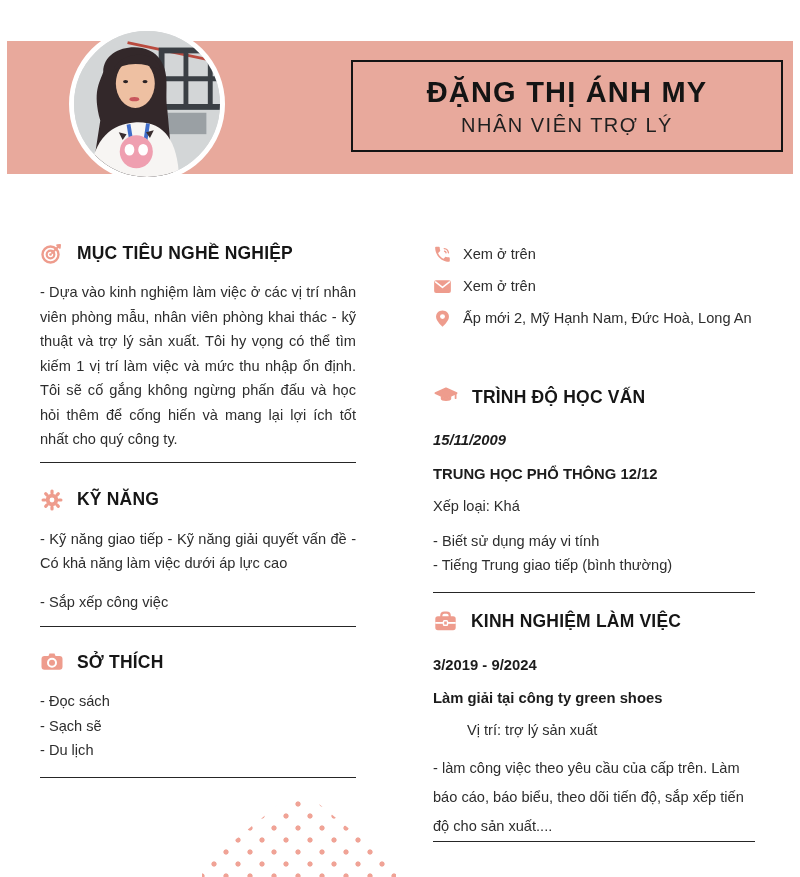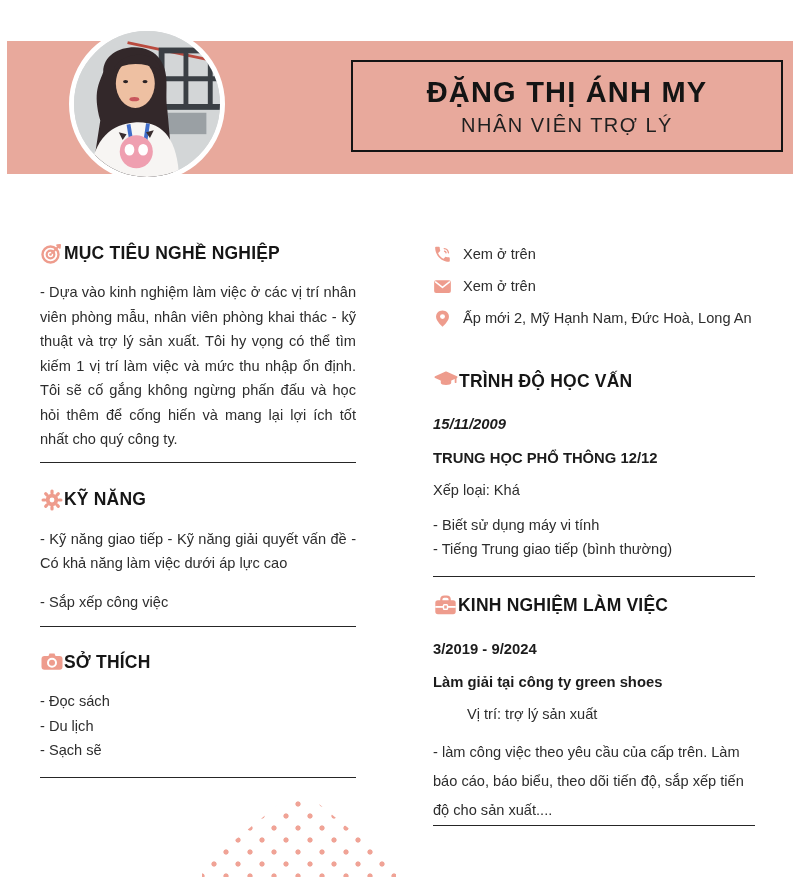--- a/index.html
+++ b/index.html
@@ -14,21 +14,21 @@
   .name-box{position:absolute;left:351px;top:60px;width:432px;height:92px;border:2px solid #141414;
             box-sizing:border-box;display:flex;flex-direction:column;align-items:center;
             justify-content:center;gap:5px;background:transparent;}
   .name{font-size:29px;font-weight:bold;letter-spacing:1.2px;color:#141414;}
   .job-title{font-size:20px;letter-spacing:1.5px;color:#1f1f1f;}
 
   
   .col-left{position:absolute;left:40px;top:230px;width:316px;}
   .col-right{position:absolute;left:433px;top:230px;width:322px;}
 
-  .sec-head{display:flex;align-items:center;height:26px;}
+  .sec-head{display:flex;align-items:center;gap:13px;height:26px;}
   .sec-head .ttl{font-size:17.5px;font-weight:bold;color:#161616;letter-spacing:.2px;}
   .sec-head svg{flex:0 0 auto;}
 
   .rule{border:none;border-top:1.5px solid #262626;margin:0;}
 
   p{margin:0;}
   .body-text{font-size:14.6px;line-height:24.5px;color:#2d2d2d;}
   .justify{text-align:justify;}
   .bold-line{font-size:14.8px;font-weight:bold;color:#1c1c1c;line-height:24px;}
 
@@ -44,21 +44,21 @@
   .p-hobbies{margin-top:14px;}
   .rule-3{margin-top:14px;}
 
   
   .info{margin-top:8px;}
   .info-row{display:flex;align-items:center;height:32px;}
   .cell{display:flex;align-items:center;gap:11px;}
   .cell.first{width:164px;}
   .info-label{font-size:14.6px;color:#2d2d2d;}
 
-  .h-edu{margin-top:34px;}
+  .h-edu{margin-top:50px;}
   .p-edu-date{margin-top:18px;font-style:italic;}
   .p-edu-school{margin-top:10px;}
   .p-edu-grade{margin-top:8px;}
   .p-edu-notes{margin-top:10px;}
   .rule-4{margin-top:14px;}
   .h-exp{margin-top:16px;}
   .p-exp-period{margin-top:18px;}
   .p-exp-company{margin-top:9px;}
   .p-exp-position{margin-top:8px;margin-left:34px;}
   .p-exp-desc{margin-top:12px;line-height:29px;}
@@ -145,22 +145,22 @@
     <div class="sec-head h-hobbies">
       <svg width="24" height="24" viewBox="0 0 24 24">
         <path d="M8 7 l1.5-3.4 h5 L16 7 z" fill="#ee9c8d"></path>
         <rect x="1.5" y="6" width="21" height="13.8" rx="3" fill="#ee9c8d"></rect>
         <circle cx="12" cy="12.8" r="4" fill="none" stroke="#ffffff" stroke-width="2"></circle>
       </svg>
       <span class="ttl">SỞ THÍCH</span>
     </div>
     <div class="p-hobbies">
       <p class="body-text">- Đọc sách</p>
+      <p class="body-text">- Sạch sẽ</p>
       <p class="body-text">- Du lịch</p>
-      <p class="body-text">- Sạch sẽ</p>
     </div>
     <hr class="rule rule-3">
   </div>
 
   <div class="col-right">
 
     <div class="info">
       <div class="info-row">
         <div class="cell">
           <svg width="19" height="19" viewBox="0 0 24 24">

